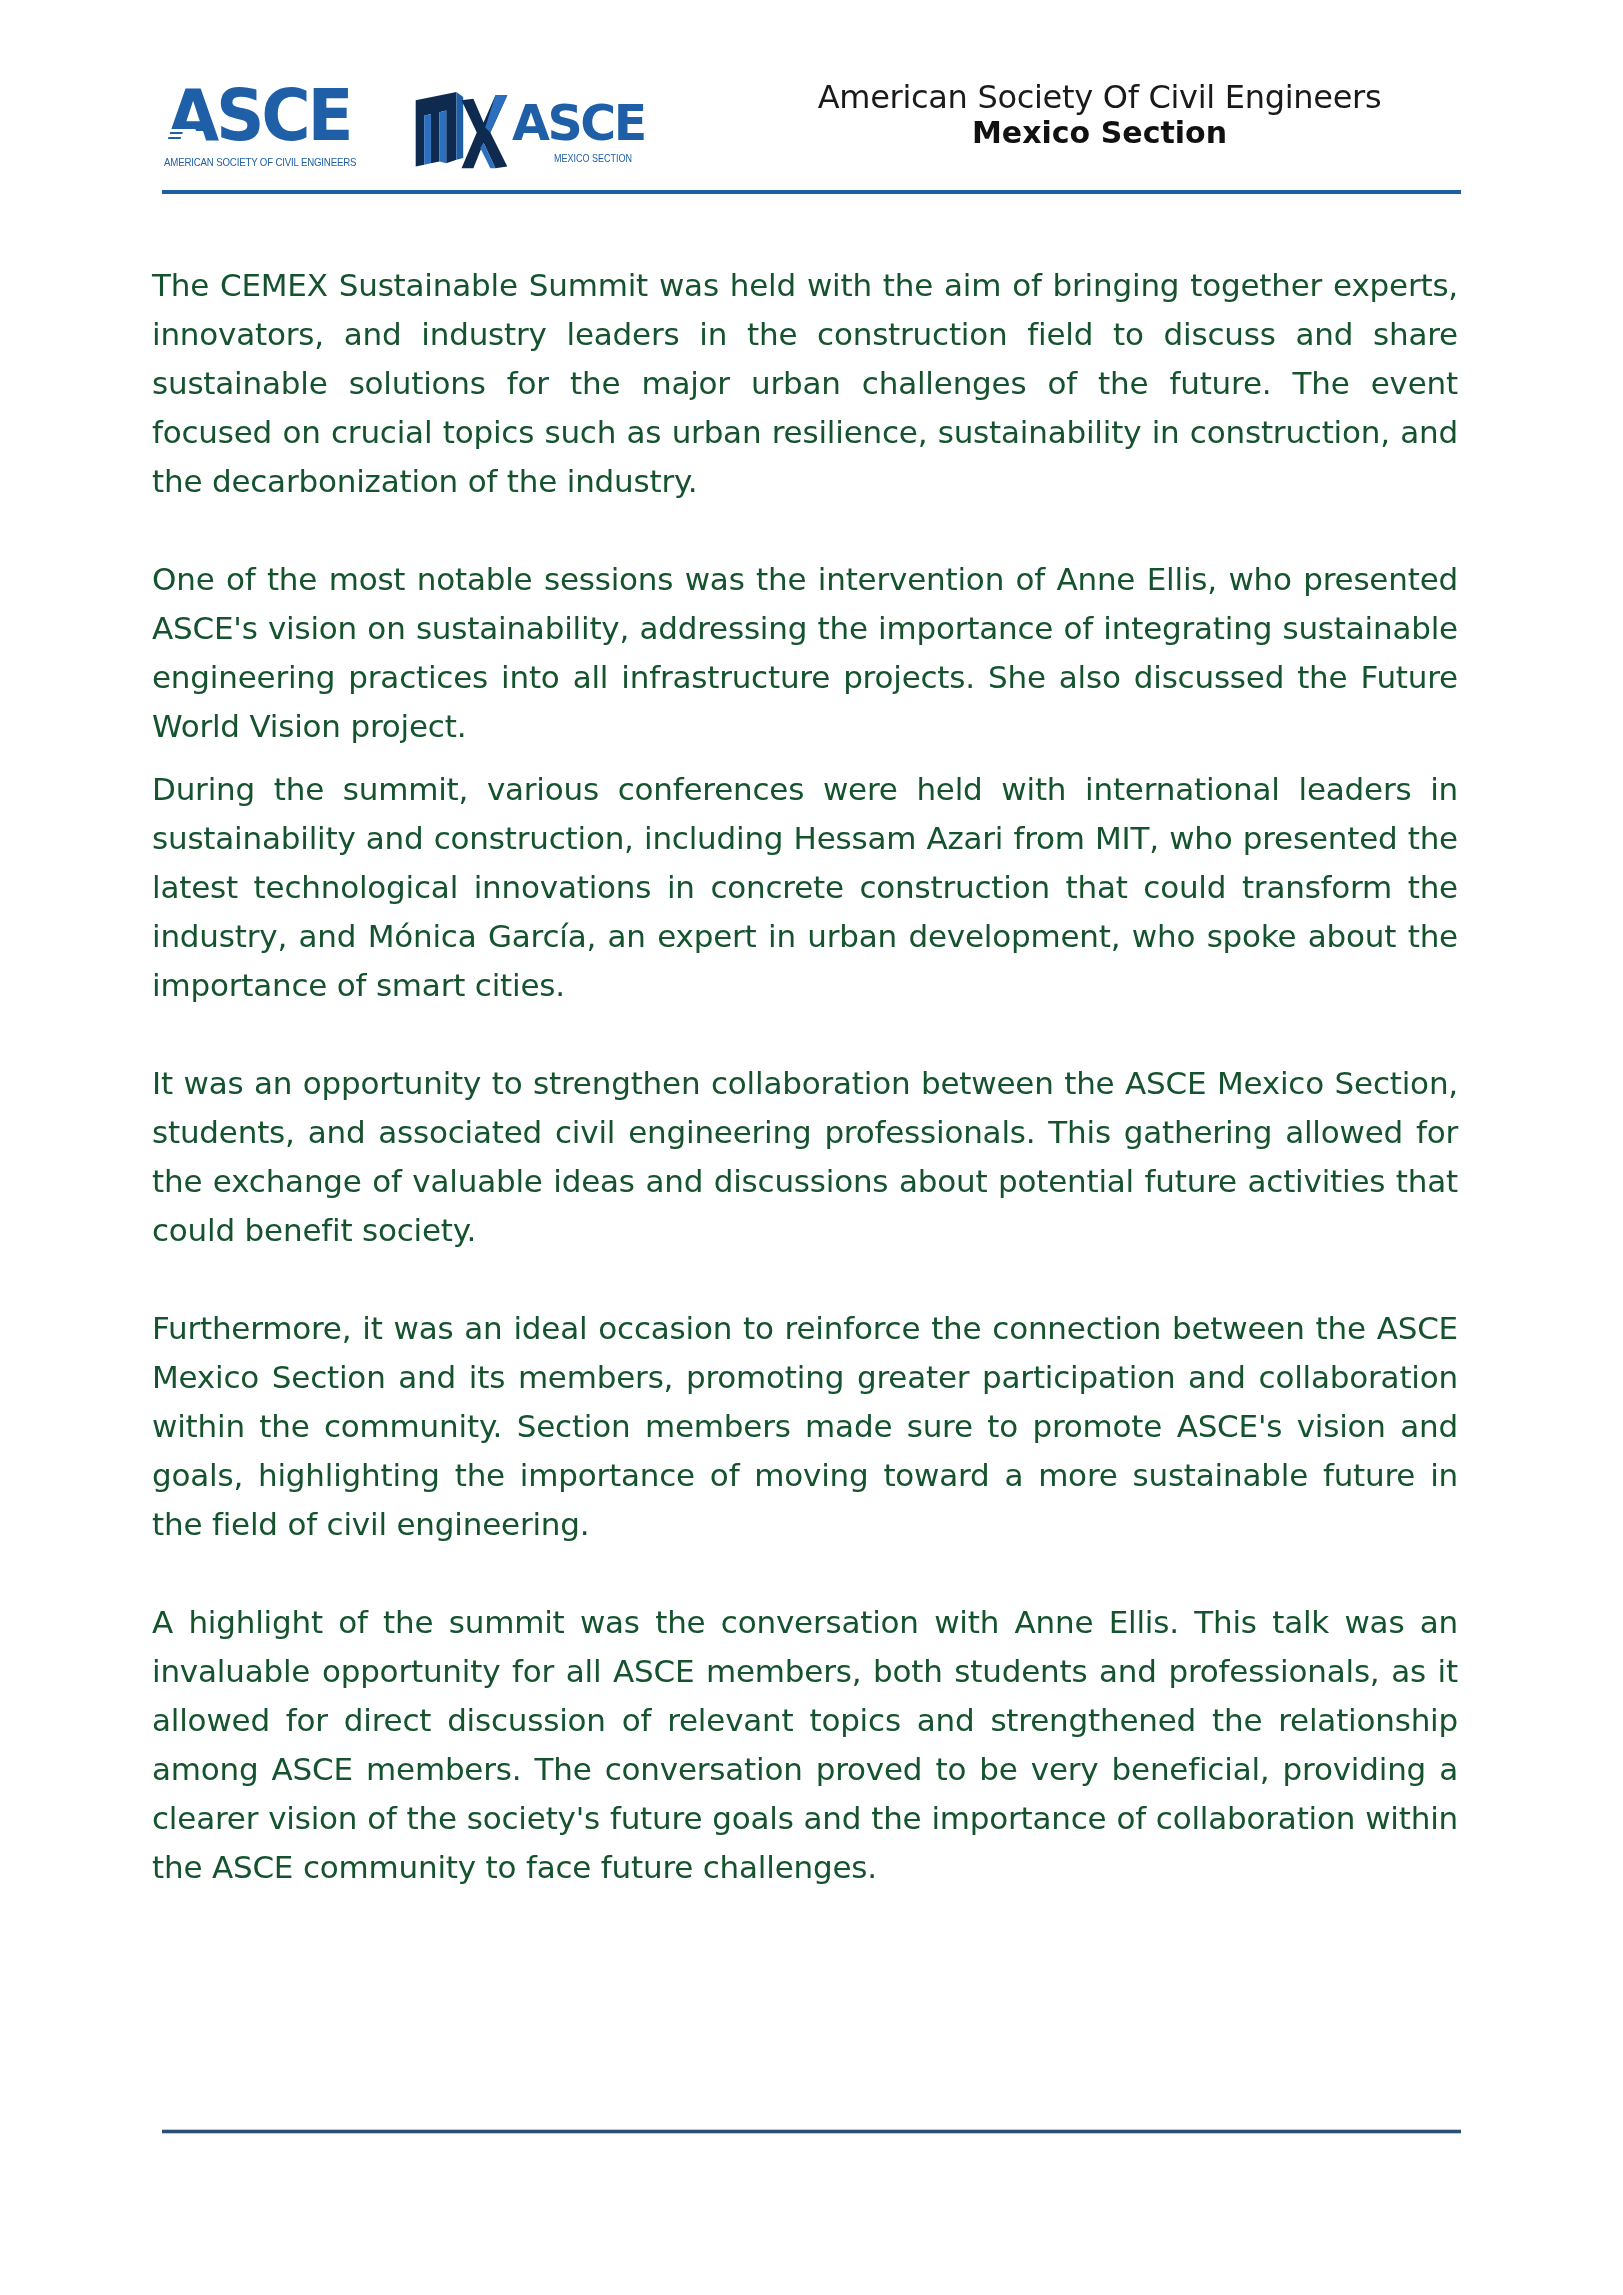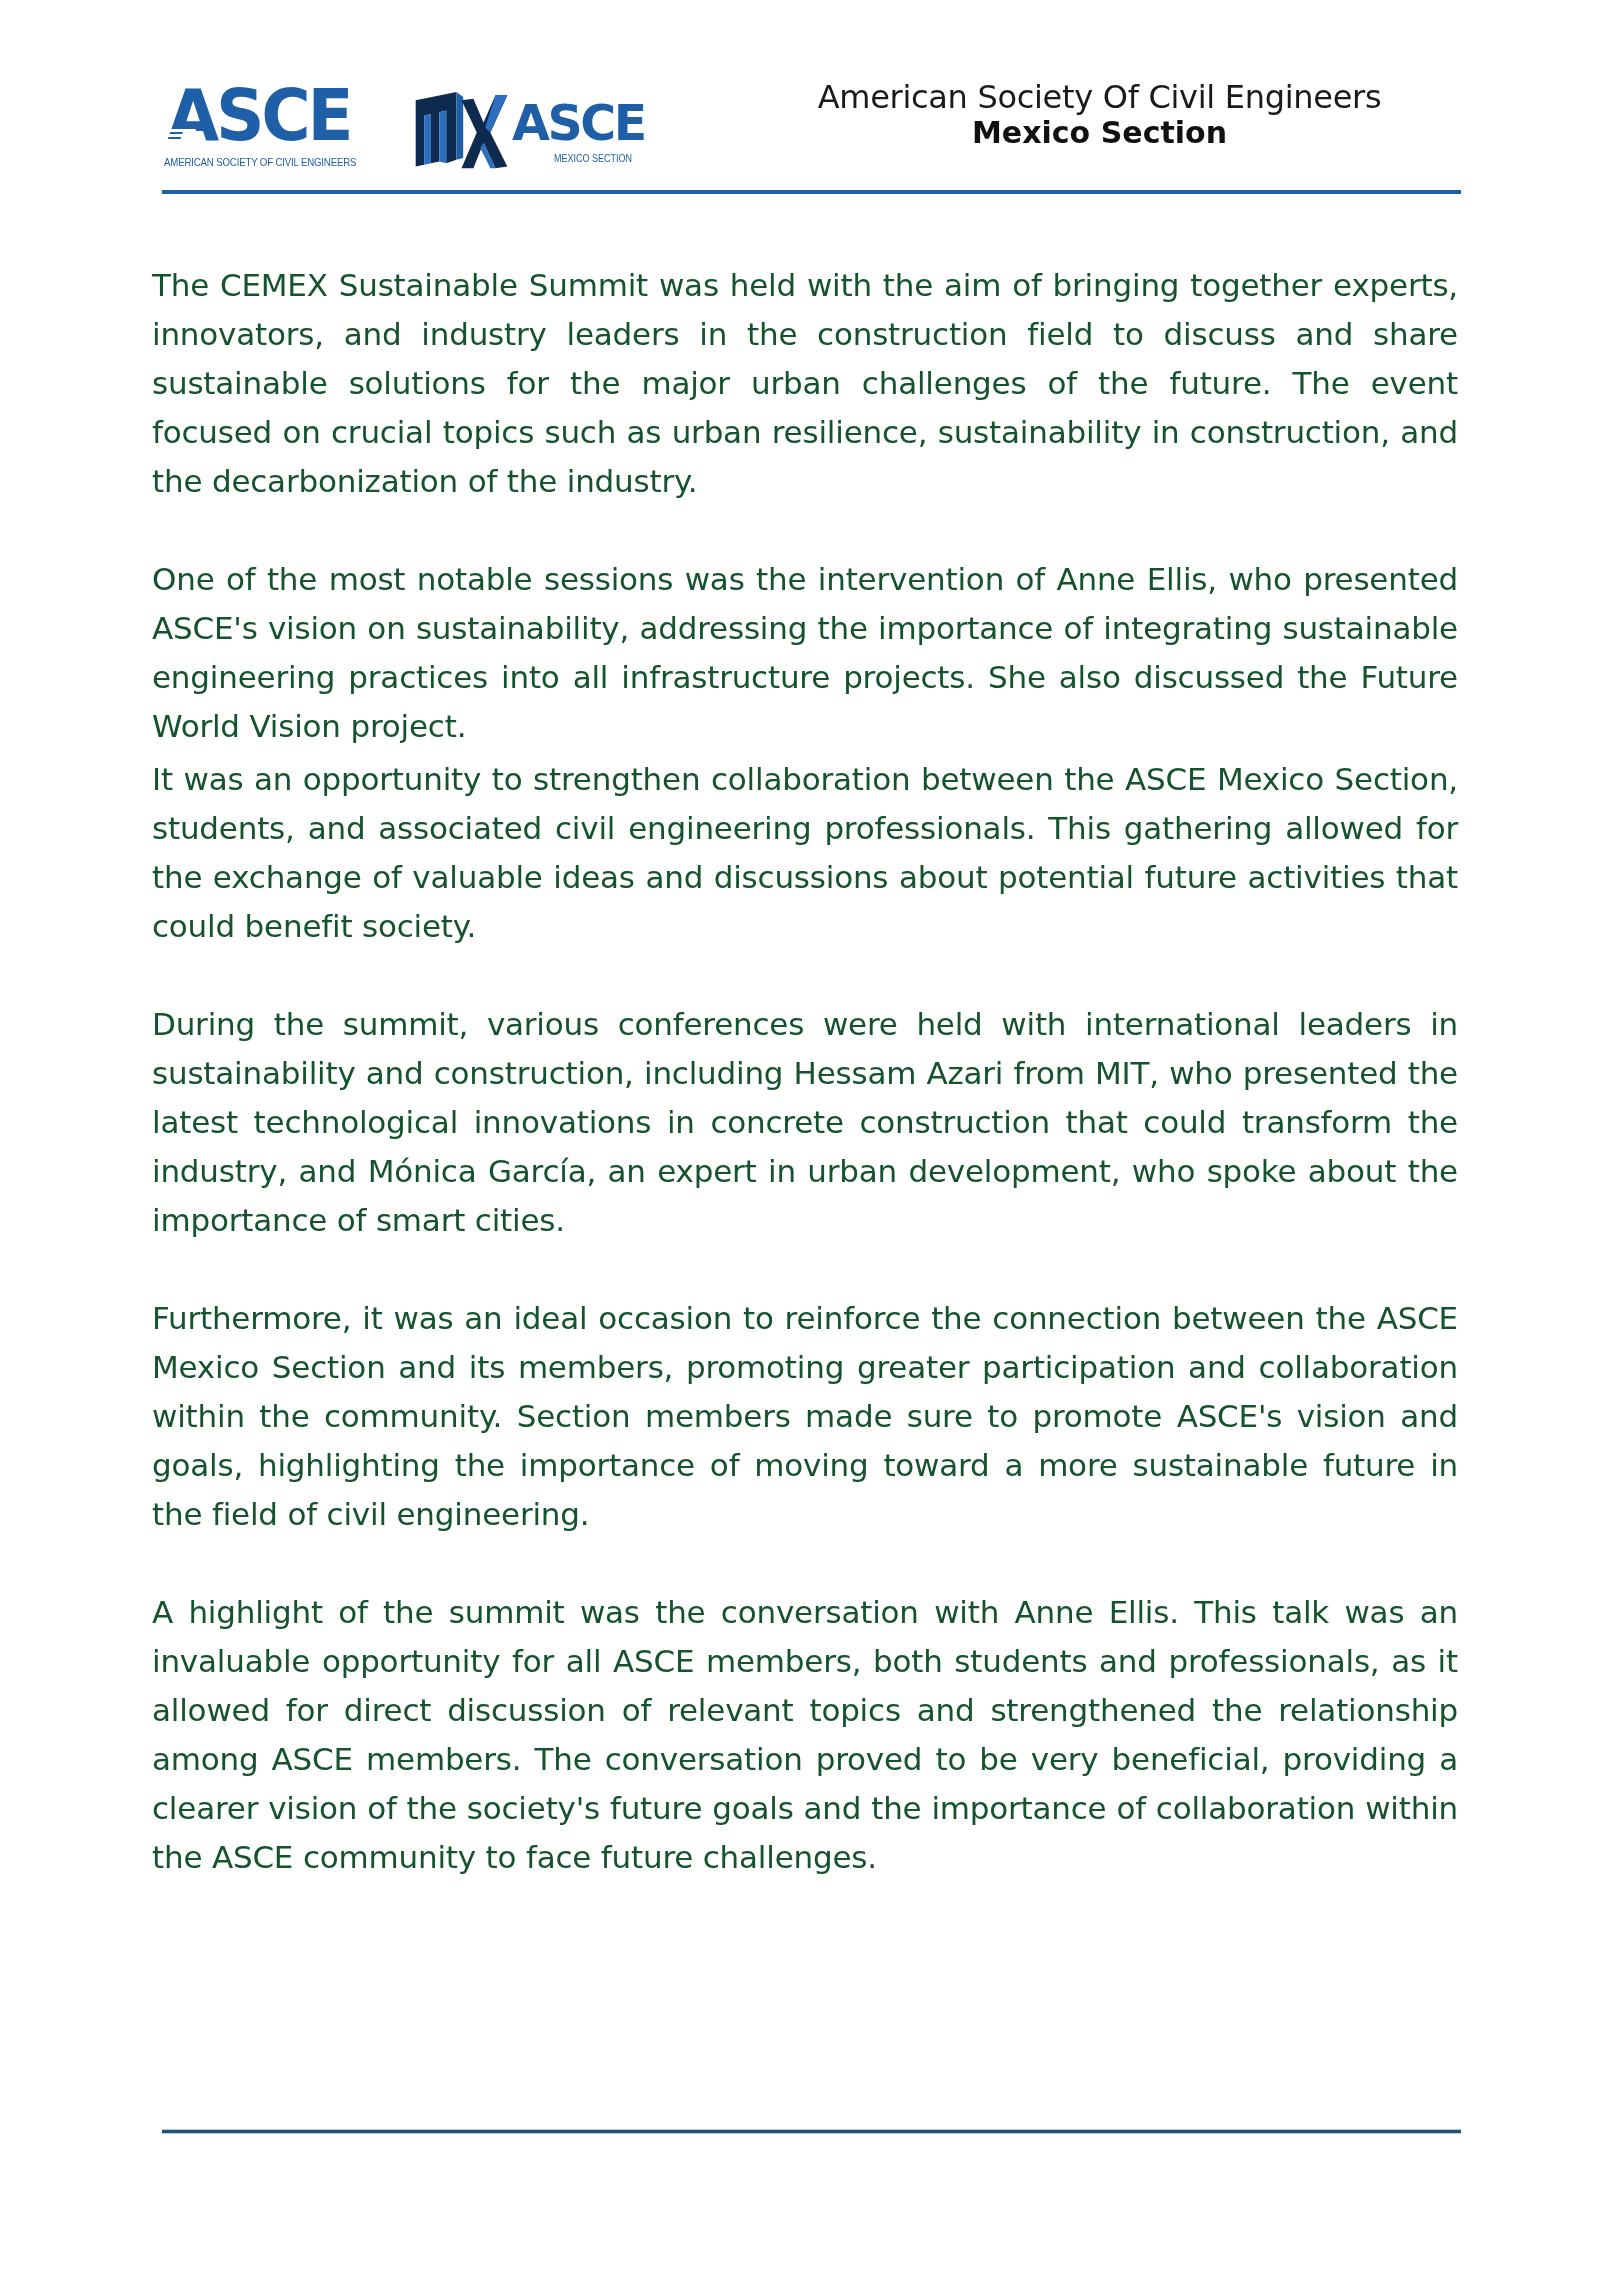--- a/index.html
+++ b/index.html
@@ -36,21 +36,21 @@
       line-height: 34px; }
 
     .rule-top { position: absolute; left: 162px; top: 190px; width: 1299px; height: 4.2px; background: #1f5fa3; }
     .rule-bottom { position: absolute; left: 162px; top: 2130px; width: 1299px; height: 2.5px;
       background: #2b4f74; box-shadow: 0 -0.8px 0 #9fc1e0, 0 0.8px 0 #9fc1e0; }
 
     
     .body { position: absolute; left: 152px; top: 261px; width: 1306px; }
     .para { margin: 0 0 49px 0; font-family: "DejaVu Sans", sans-serif; font-size: 31px; line-height: 49px;
       text-align: justify; color: #14532d; letter-spacing: -0.2px; }
-    .para.tight { margin-bottom: 4px; }
+    .para.tight { margin-bottom: 14px; }
   </style>
 </head>
 <body>
 
 <div class="header">
 
   <div class="logo-asce">
     <div class="word">ASCE</div>
     <div class="swoosh" style="left:0px; top:44px; width:34px;"></div>
     <div class="swoosh" style="left:0px; top:49px; width:37px;"></div>
@@ -78,20 +78,20 @@
     <div class="line1">American Society Of Civil Engineers</div>
     <div class="line2">Mexico Section</div>
   </div>
 
   <div class="rule-top"></div>
 </div>
 
 <div class="body">
   <p class="para">The CEMEX Sustainable Summit was held with the aim of bringing together experts, innovators, and industry leaders in the construction field to discuss and share sustainable solutions for the major urban challenges of the future. The event focused on crucial topics such as urban resilience, sustainability in construction, and the decarbonization of the industry.</p>
   <p class="para tight">One of the most notable sessions was the intervention of Anne Ellis, who presented ASCE's vision on sustainability, addressing the importance of integrating sustainable engineering practices into all infrastructure projects. She also discussed the Future World Vision project.</p>
+  <p class="para">During the summit, various conferences were held with international leaders in sustainability and construction, including Hessam Azari from MIT, who presented the latest technological innovations in concrete construction that could transform the industry, and Mónica García, an expert in urban development, who spoke about the importance of smart cities.</p>
   <p class="para">It was an opportunity to strengthen collaboration between the ASCE Mexico Section, students, and associated civil engineering professionals. This gathering allowed for the exchange of valuable ideas and discussions about potential future activities that could benefit society.</p>
-  <p class="para">During the summit, various conferences were held with international leaders in sustainability and construction, including Hessam Azari from MIT, who presented the latest technological innovations in concrete construction that could transform the industry, and Mónica García, an expert in urban development, who spoke about the importance of smart cities.</p>
   <p class="para">Furthermore, it was an ideal occasion to reinforce the connection between the ASCE Mexico Section and its members, promoting greater participation and collaboration within the community. Section members made sure to promote ASCE's vision and goals, highlighting the importance of moving toward a more sustainable future in the field of civil engineering.</p>
   <p class="para">A highlight of the summit was the conversation with Anne Ellis. This talk was an invaluable opportunity for all ASCE members, both students and professionals, as it allowed for direct discussion of relevant topics and strengthened the relationship among ASCE members. The conversation proved to be very beneficial, providing a clearer vision of the society's future goals and the importance of collaboration within the ASCE community to face future challenges.</p>
 </div>
 
 <div class="rule-bottom"></div>
 
 
 </body></html>

